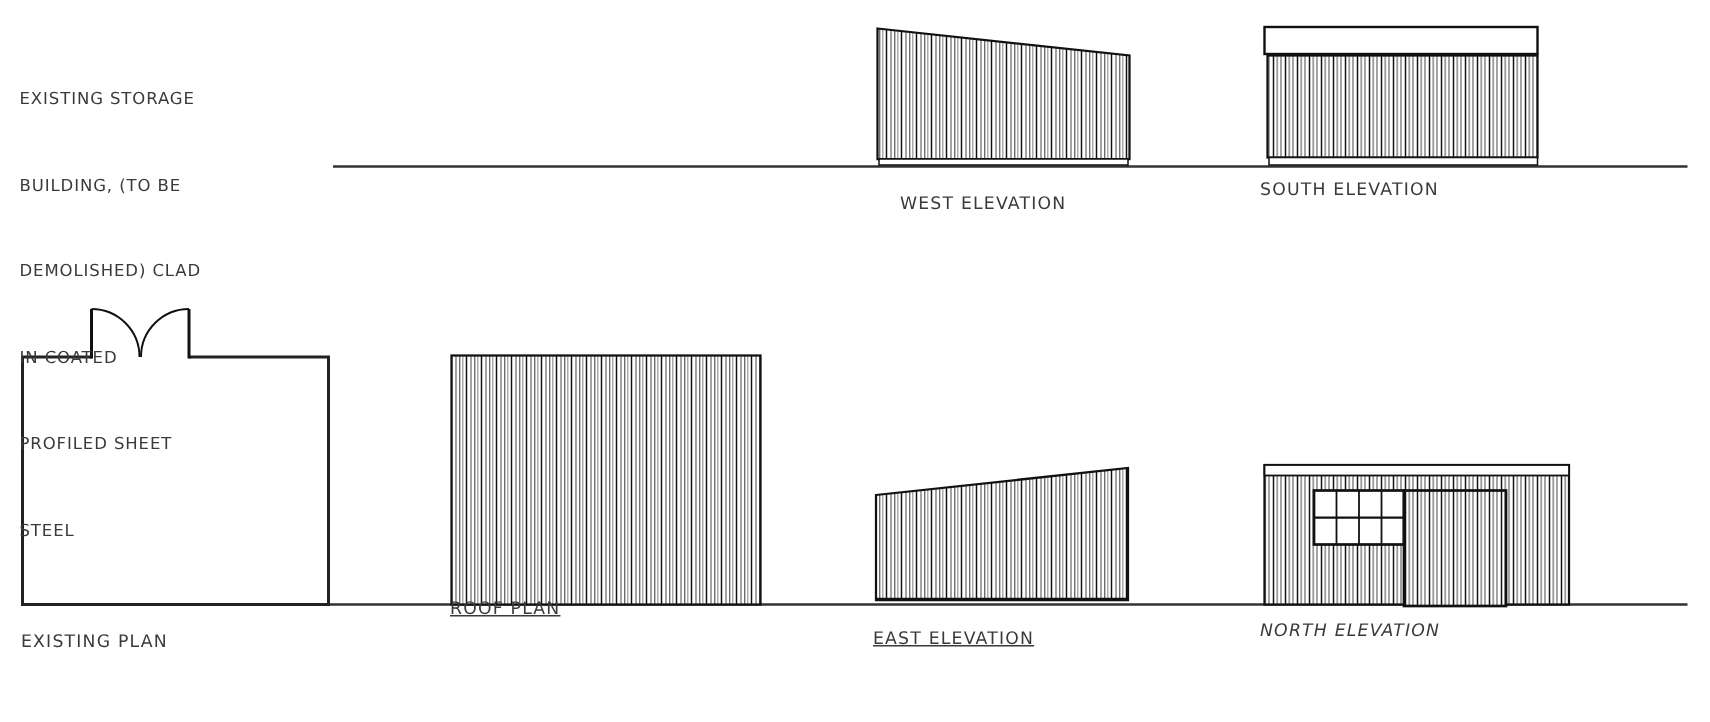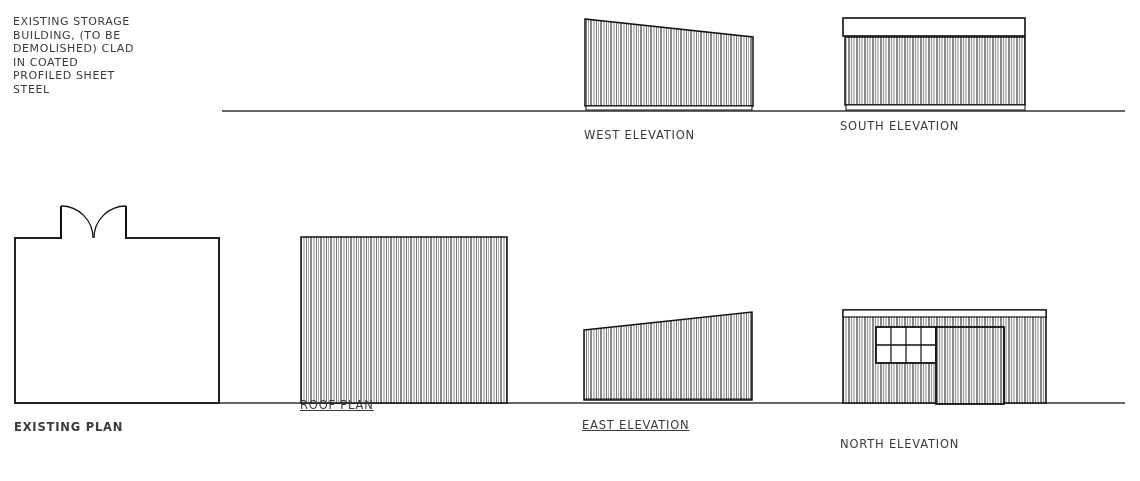--- a/index.html
+++ b/index.html
@@ -1,18 +1,18 @@
 <!DOCTYPE html>
 <html><head>
 <meta charset="utf-8">
 <style>
   html, body { margin:0; padding:0; background:#ffffff; }
   body { width:1140px; height:481px; position:relative; overflow:hidden; font-family:"DejaVu Sans", sans-serif; }
   .note { position:absolute; left:13px; top:15px; font-size:11px; line-height:13.5px; letter-spacing:0.6px; color:#3a3a3a; text-transform:uppercase; font-family:"DejaVu Sans", sans-serif; }
-  .note div { white-space:nowrap; }
+  .note div { white-space:nowrap;margin-top:44px; }
   .label { position:absolute; font-size:11.5px; letter-spacing:0.8px; color:#3a3a3a; text-transform:uppercase; white-space:nowrap; font-family:"DejaVu Sans", sans-serif; }
   svg { position:absolute; left:0; top:0; }
 </style>
 </head>
 <body>
 
 <svg width="1140" height="481" viewBox="0 0 1140 481">
   <defs>
     <pattern id="clad" patternUnits="userSpaceOnUse" width="10" height="10">
       <rect width="10" height="10" fill="#fff"></rect>
@@ -81,18 +81,18 @@
 
 <div class="note">
   <div>EXISTING STORAGE</div>
   <div>BUILDING, (TO BE</div>
   <div>DEMOLISHED) CLAD</div>
   <div>IN COATED</div>
   <div>PROFILED SHEET</div>
   <div>STEEL</div>
 </div>
 
-<div class="label" style="left:584px; top:128px;text-align:center;">WEST ELEVATION</div>
+<div class="label" style="left:600px; top:128px;text-align:center;">WEST ELEVATION</div>
 <div class="label" style="left:840px; top:119px;">SOUTH ELEVATION</div>
-<div class="label" style="left:14px; top:420px;font-weight:bold;">EXISTING PLAN</div>
+<div class="label" style="left:14px; top:420px;">EXISTING PLAN</div>
 <div class="label" style="left:300px; top:398px;text-decoration:underline;">ROOF PLAN</div>
 <div class="label" style="left:582px; top:418px;text-decoration:underline;">EAST ELEVATION</div>
-<div class="label" style="left:840px; top:437px;">NORTH ELEVATION</div>
+<div class="label" style="left:840px; top:413px;font-style:italic;">NORTH ELEVATION</div>
 
 </body></html>

